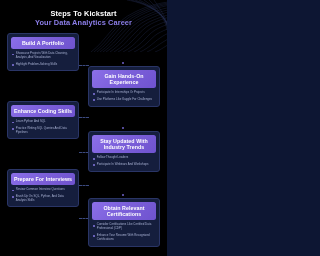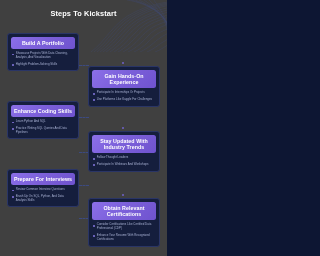--- a/index.html
+++ b/index.html
@@ -5,21 +5,21 @@
   * { margin:0; padding:0; box-sizing:border-box; }
   html,body {
     width:167px; height:256px;
     background:#0d1633;
     font-family:"Liberation Sans", sans-serif;
     overflow:hidden;
   }
   #root {
     position:relative;
     width:167px; height:256px;
-    background:#404040;
+    background:#000000;
     overflow:hidden;
   }
   #waves {
     position:absolute; top:0; right:0;
     width:90px; height:52px;
     pointer-events:none;
     opacity:.75;
   }
   .header {
     position:absolute; top:9px; left:0; width:167px;
@@ -114,20 +114,21 @@
       <path d="M58,0 C69,4 78,9 84,15 C89,20 91,26 92,33"></path>
       <path d="M62,0 C73,5 80,11 86,17 C90,22 92,28 93,35"></path>
       <path d="M67,0 C76,6 83,13 87,19 C91,24 93,30 94,37"></path>
       <path d="M72,0 C80,8 85,15 89,21 C92,26 94,32 95,39"></path>
       <path d="M77,0 C84,10 88,17 90,23 C93,29 95,35 96,41"></path>
     </g>
   </svg>
 
   <div class="header">
     <div class="h-title">Steps To Kickstart</div>
+    <div class="h-sub">Your Data Analytics Career</div>
   </div>
 
   <div class="conn" style="left:79px; top:65px; width:10px;"></div>
   <div class="conn" style="left:79px; top:117px; width:10px;"></div>
   <div class="conn" style="left:79px; top:152px; width:10px;"></div>
   <div class="conn" style="left:79px; top:185px; width:10px;"></div>
   <div class="conn" style="left:79px; top:218px; width:10px;"></div>
 
   <div class="node" style="left:122px; top:62px;"></div>
   <div class="node" style="left:122px; top:127px;"></div>

